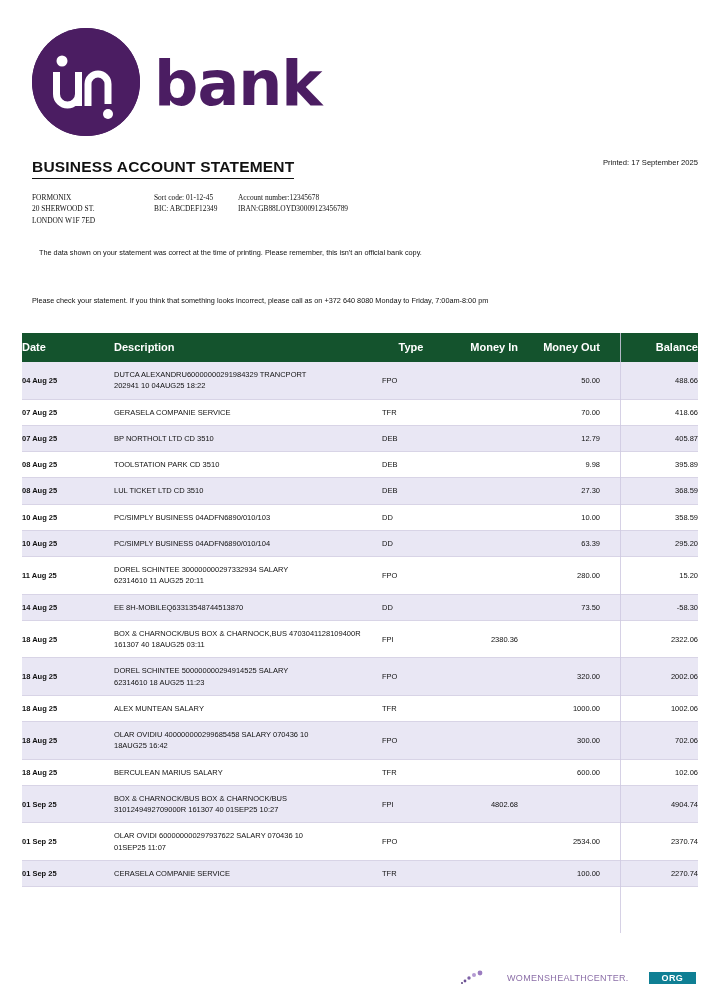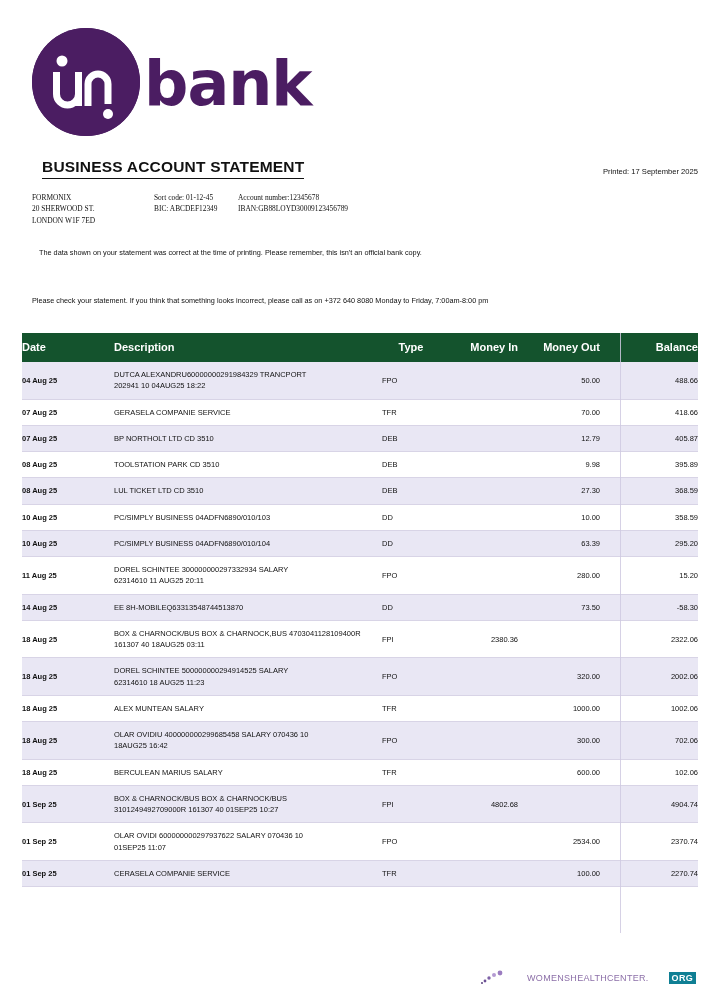--- a/index.html
+++ b/index.html
@@ -16,20 +16,21 @@
 
   .page { position: relative; width: 720px; height: 1000px; padding: 0; }
 
   
   .logo-area {
     position: absolute;
     left: 32px;
     top: 28px;
     display: flex;
     align-items: center;
+    gap: 10px;
   }
   .logo-mark {
     width: 108px;
     height: 108px;
     border-radius: 50%;
     background: #4b1d62;
     position: relative;
     flex: none;
   }
   .logo-mark svg { position: absolute; left: 0; top: 0; }
@@ -44,23 +45,21 @@
     margin-top: 4px;
   }
 
   
   .title-row {
     position: absolute;
     left: 32px;
     right: 22px;
     top: 158px;
     display: flex;
-    align-items: flex-end;
     justify-content: space-between;
-    margin-left: 10px;
   }
   .statement-title {
     font-size: 15.5px;
     font-weight: 700;
     color: #111;
     letter-spacing: 0.2px;
     border-bottom: 1.4px solid #111;
     padding-bottom: 2px;
     display: inline-block;
   }
@@ -177,21 +176,21 @@
     font-size: 9px;
     letter-spacing: 0.3px;
     color: #8c6fa8;
     font-family: "Liberation Sans", sans-serif;
   }
   .wm-org {
     background: #0f7f94;
     color: #ffffff;
     font-size: 9px;
     font-weight: 700;
-    padding: 1px 3px;
+    padding: 1px 13px;
     letter-spacing: 0.3px;
   }
 </style>
 </head>
 <body>
 
 <div class="page">
 
   <div class="logo-area">
     <div class="logo-mark">

